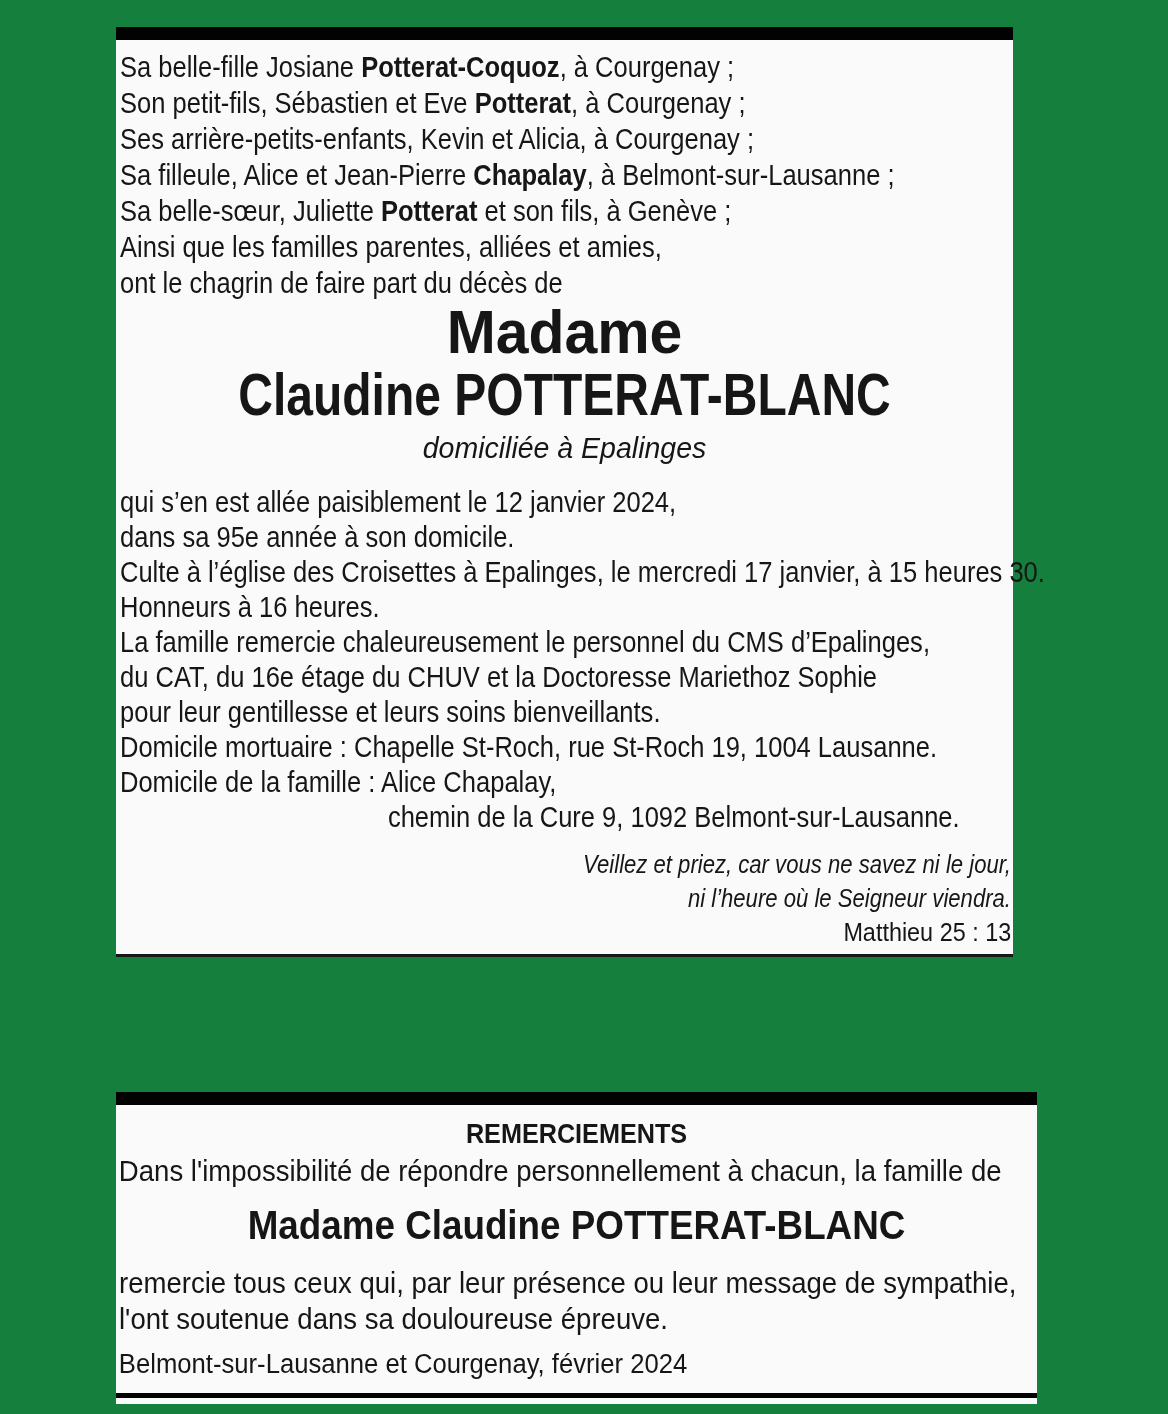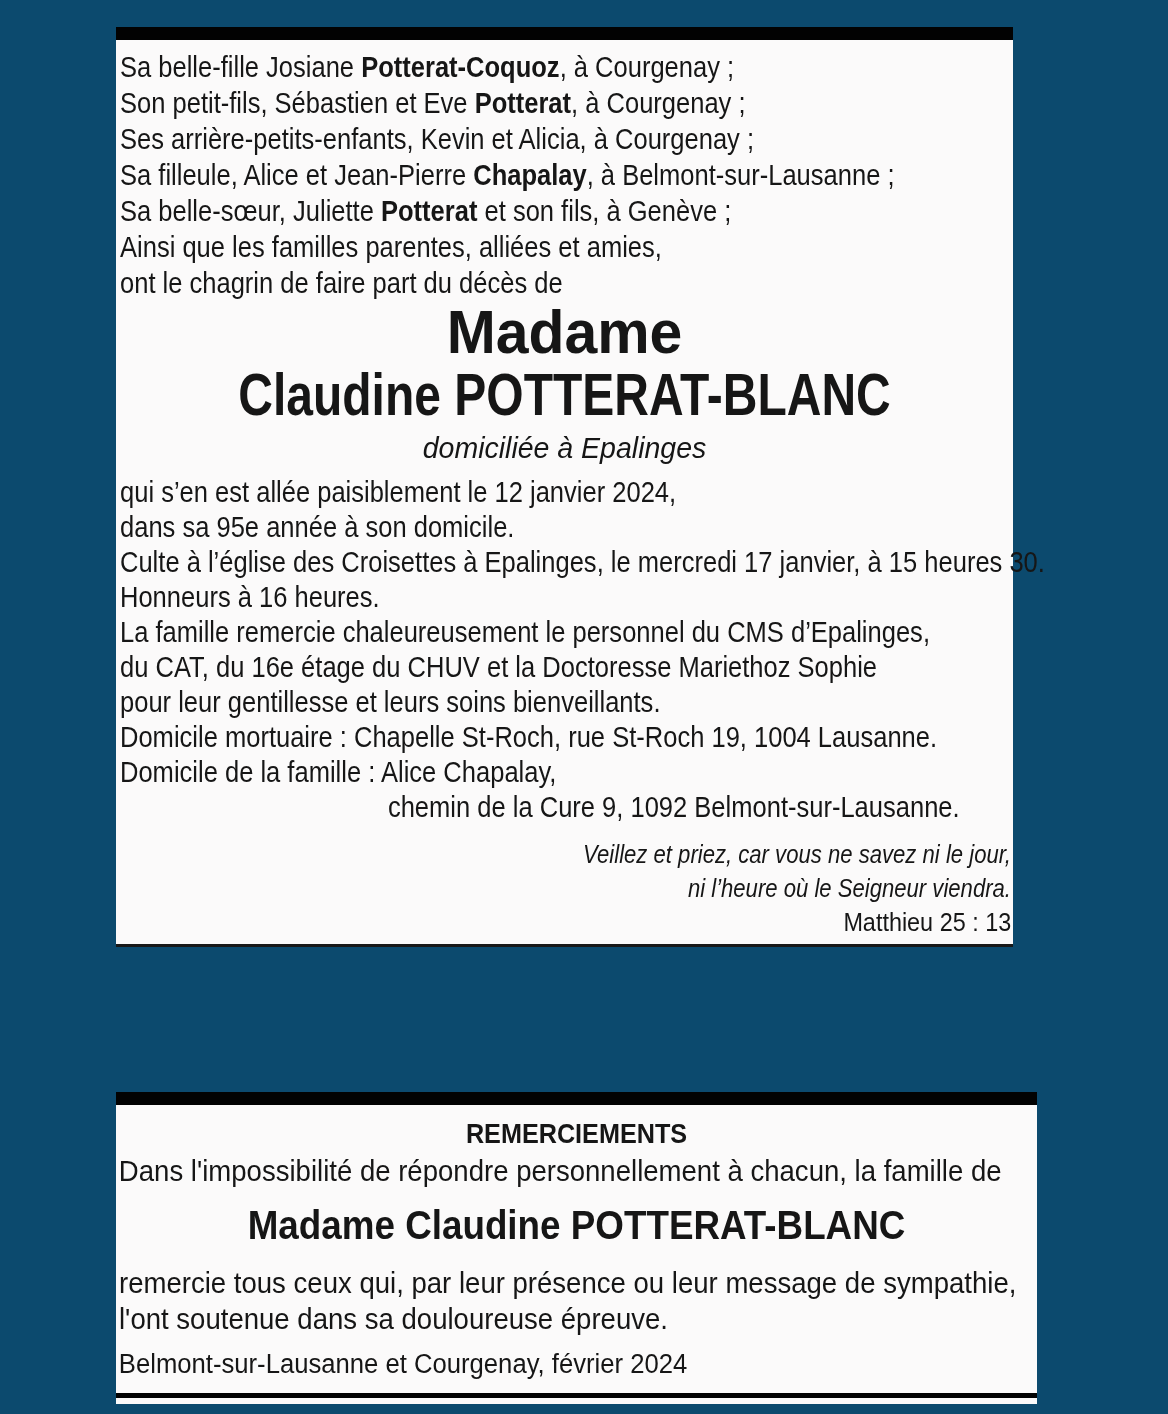--- a/index.html
+++ b/index.html
@@ -1,21 +1,21 @@
 <!DOCTYPE html>
 <html><head>
 <meta charset="utf-8">
 <style>
   * { margin:0; padding:0; box-sizing:border-box; }
   html,body { background:#ffffff; }
   body {
     width:1168px; height:1414px; position:relative; overflow:hidden;
     font-family:"Liberation Sans", sans-serif; color:#161616;
   }
-  .page { position:absolute; inset:0; background:#0c4a6e; }
+  .page { position:absolute; inset:0; background:#15803d; }
 
   
   .notice { position:absolute; background:#fbfafa; }
   .notice1 { left:116px; top:27px;  width:897px; }
   .notice2 { left:116px; top:1092px; width:921px; padding-bottom:6px; }
 
   .bar { height:13px; background:#020202; }
 
   
   .family { margin-top:9px; padding-left:4px; }
@@ -31,21 +31,21 @@
   }
   .name1 {
     font-size:60px; font-weight:bold; line-height:64px; text-align:center;
     white-space:nowrap; transform:scaleX(0.80); transform-origin:50% 50%;
   }
   .residence {
     font-size:30px; font-style:italic; line-height:42px; text-align:center;
     white-space:nowrap; transform:scaleX(0.95); transform-origin:50% 50%;
   }
 
-  .bodylines { margin-top:6px; padding-left:4px; }
+  .bodylines { margin-top:16px; padding-left:4px; }
   .bline {
     font-size:29px; line-height:35px; white-space:nowrap;
     transform:scaleX(0.88); transform-origin:0 50%;
   }
   .indent {
     padding-left:309px; font-size:29px; line-height:35px; white-space:nowrap;
     transform:scaleX(0.88); transform-origin:0 50%;
   }
 
   .verse { margin-top:12px; padding-right:2px; }

